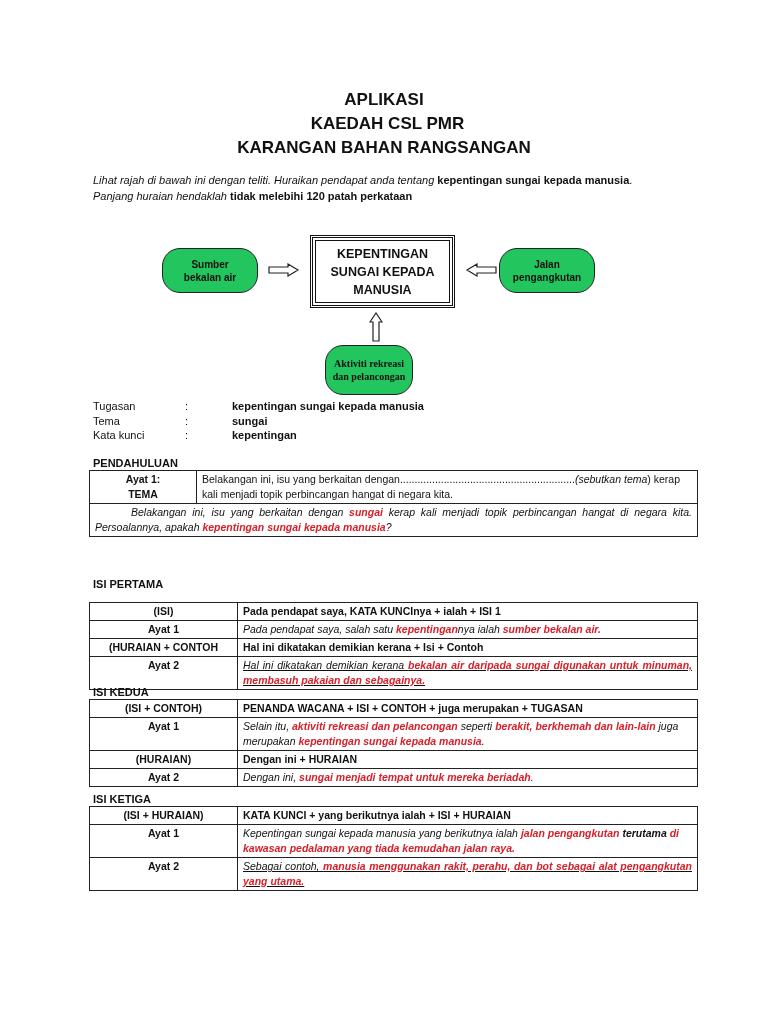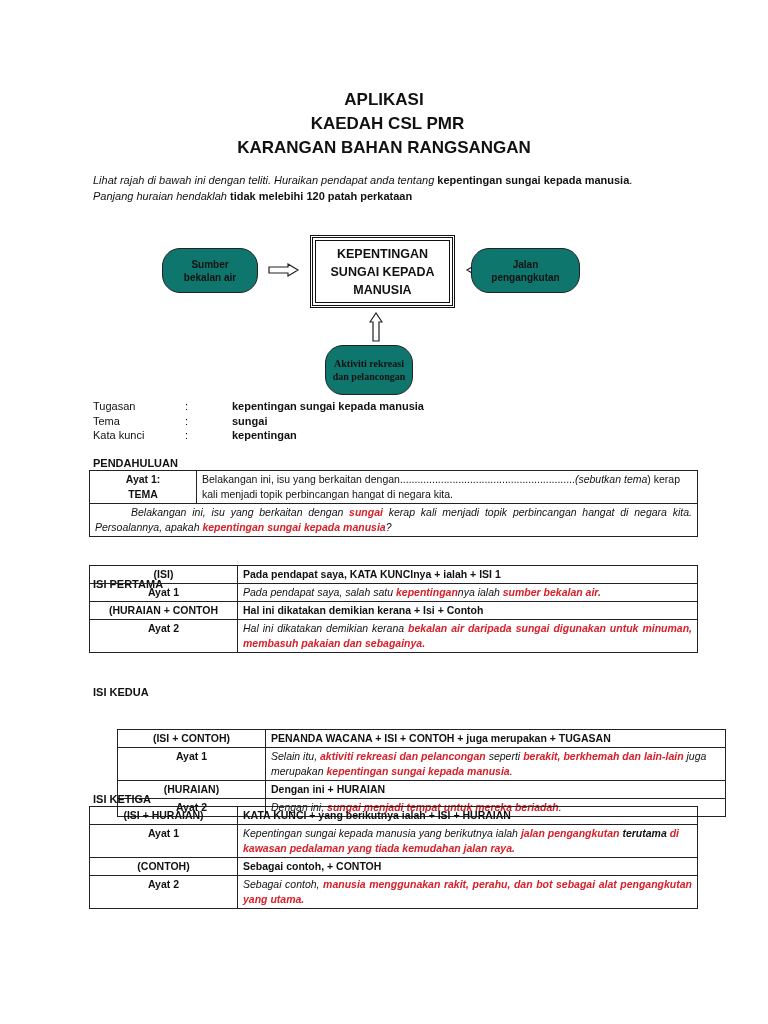--- a/index.html
+++ b/index.html
@@ -9,52 +9,52 @@
   .title { position: absolute; left: 0; width: 768px; text-align: center; font-weight: bold; font-size: 17px; color: #111; }
   .t1 { top: 90px; }
   .t2 { top: 114px; padding-left: 7px; }
   .t3 { top: 138px; }
 
   .instr { position: absolute; left: 93px; top: 172px; width: 620px; font-size: 11px; line-height: 16px; }
   .instr i { font-style: italic; }
   .instr b { font-weight: bold; }
 
   
-  .pill { position: absolute; border: 1.3px solid #222; border-radius: 18px; display: flex; align-items: center; justify-content: center; text-align: center; font-size: 10px; font-weight: bold; line-height: 13px; background: #0f766e; }
+  .pill { position: absolute; border: 1.3px solid #222; border-radius: 18px; display: flex; align-items: center; justify-content: center; text-align: center; font-size: 10px; font-weight: bold; line-height: 13px; background: #22c55e; }
   .pill-left { left: 162px; top: 248px; width: 96px; height: 45px; }
-  .pill-right { left: 471px; top: 248px; width: 109px; height: 45px; }
+  .pill-right { left: 499px; top: 248px; width: 96px; height: 45px; }
   .pill-bottom { left: 325px; top: 345px; width: 88px; height: 50px; font-family: Liberation Serif, serif; }
 
   .center-box { position: absolute; left: 310px; top: 235px; width: 145px; height: 73px; border: 3px double #111; padding: 2px; }
   .center-inner { width: 100%; height: 100%; border: 1.5px solid #111; display: flex; align-items: center; justify-content: center; text-align: center; font-weight: bold; font-size: 12.5px; line-height: 18px; }
 
   .arrow { position: absolute; }
 
   
   .meta { position: absolute; left: 93px; top: 399px; font-size: 11px; line-height: 14.5px; }
   .meta-row { display: flex; }
   .meta-label { width: 92px; }
   .meta-colon { width: 47px; }
   .meta-val { font-weight: bold; }
 
   .section-h { position: absolute; left: 93px; font-size: 11px; font-weight: bold; }
 
   table.grid { position: absolute; left: 89px; width: 609px; border-collapse: collapse; font-size: 10.5px; }
   table.grid td { border: 1.2px solid #222; padding: 1px 5px; line-height: 15px; vertical-align: top; }
   table.grid td.lbl { text-align: center; font-weight: bold; width: 148px; }
   table.grid td.body { text-align: left; }
-  table.grid td.just { text-align: justify; }
+  table.grid td.just { text-align: justify; text-decoration: underline; }
   .it { font-style: italic; }
   .bd { font-weight: bold; }
   .red { color: #d6202a; font-weight: bold; font-style: italic; }
   .full { text-align: justify; font-style: italic; padding-left: 5px; }
 
   #tbl-pend { top: 470px; }
-  #tbl-isi1 { top: 565px; }
-  #tbl-isi2 { top: 729px; margin-left: 28px; }
+  #tbl-isi1 { top: 602px; }
+  #tbl-isi2 { top: 699px; }
   #tbl-isi3 { top: 806px; }
 </style>
 </head>
 <body>
 
 <div class="title t1">APLIKASI</div>
 <div class="title t2">KAEDAH CSL PMR</div>
 <div class="title t3">KARANGAN BAHAN RANGSANGAN</div>
 
 <div class="instr">
@@ -172,21 +172,17 @@
   <tbody>
       <tr>
     <td class="lbl">(ISI + HURAIAN)</td>
     <td class="body bd">KATA KUNCI + yang berikutnya ialah + ISI + HURAIAN</td>
   </tr>
   <tr>
     <td class="lbl">Ayat 1</td>
     <td class="body it"><span>Kepentingan sungai kepada manusia yang berikutnya ialah </span><span class="red">jalan pengangkutan</span><span class="bd"> terutama</span><span class="red"> di kawasan pedalaman yang tiada kemudahan jalan raya.</span></td>
   </tr>
   <tr>
-    <td class="lbl">(CONTOH)</td>
-    <td class="body bd">Sebagai contoh, + CONTOH</td>
-  </tr>
-  <tr>
     <td class="lbl">Ayat 2</td>
     <td class="body just it"><span>Sebagai contoh, </span><span class="red">manusia menggunakan rakit, perahu, dan bot sebagai alat pengangkutan yang utama.</span></td>
   </tr>
 </tbody>
   </table>
 
 </body></html>

